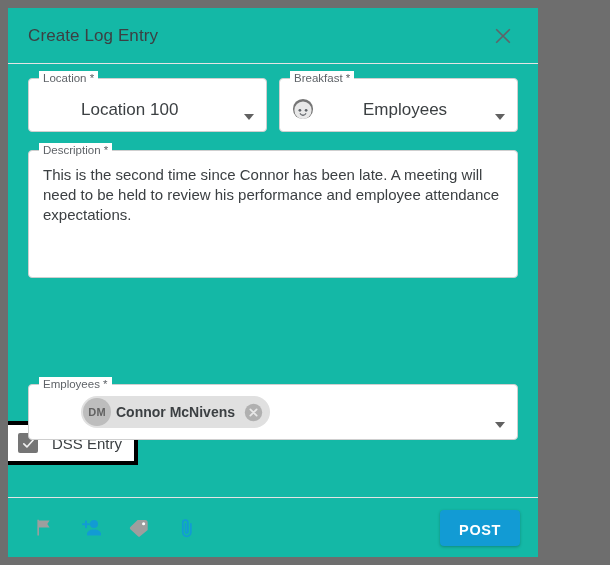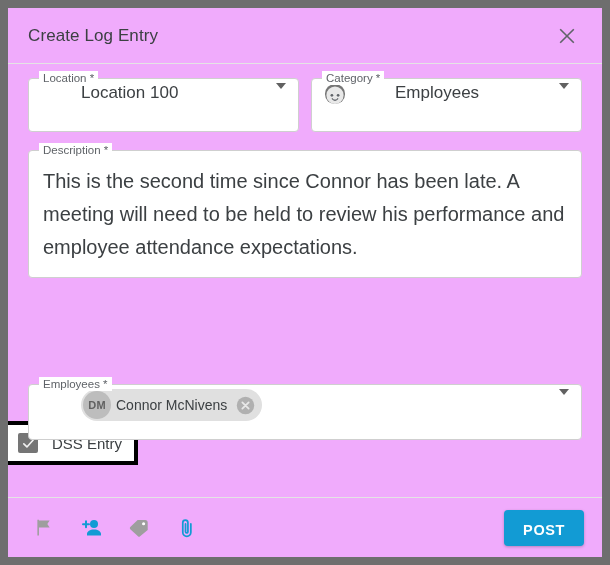--- a/index.html
+++ b/index.html
@@ -14,23 +14,23 @@
     background: #6e6e6e;
     font-family: "Liberation Sans", sans-serif;
     -webkit-font-smoothing: antialiased;
   }
 
   
   .dialog {
     position: absolute;
     left: 8px;
     top: 8px;
-    width: 594px;
+    width: 530px;
     height: 549px;
-    background: #f0abfc;
+    background: #14b8a6;
     display: flex;
     flex-direction: column;
     overflow: hidden;
   }
 
   
   .dlg-header {
     height: 56px;
     flex: 0 0 56px;
     display: flex;
@@ -64,22 +64,22 @@
   }
 
   
   .field {
     position: relative;
     border: 1px solid #cfcfcf;
     border-radius: 4px;
     background: #fff;
     height: 54px;
     display: flex;
-    align-items: flex-start;
-    padding: 4px 12px;
+    align-items: flex-end;
+    padding: 11px 12px;
     cursor: pointer;
   }
   .field.half { flex: 1 1 0; }
   .field.full { width: 100%; }
 
   .field-label {
     position: absolute;
     top: -8px;
     left: 10px;
     background: #ffffff;
@@ -111,22 +111,22 @@
   }
 
   
   .field.textarea {
     height: 128px;
     align-items: flex-start;
     padding: 14px 0 10px 14px;
     cursor: text;
   }
   .desc-text {
-    font-size: 20px;
-    line-height: 33px;
+    font-size: 15px;
+    line-height: 20px;
     color: #3c4043;
   }
   .spacer-16 { height: 18px; }
 
   
   .cat-icon {
     width: 22px; height: 22px;
     flex: 0 0 22px;
     margin-right: 9px;
   }
@@ -188,21 +188,21 @@
     color: #616161;
     font-size: 11px;
     font-weight: bold;
     display: flex; align-items: center; justify-content: center;
     margin: 0 5px 0 2px;
     flex: 0 0 28px;
     letter-spacing: .3px;
   }
   .chip-name {
     font-size: 14px;
-    font-weight: normal;
+    font-weight: bold;
     color: #3c4043;
     white-space: nowrap;
   }
   .chip-x {
     width: 19px; height: 19px;
     margin: 0 2px 0 9px;
     flex: 0 0 19px;
     cursor: pointer;
   }
 
@@ -259,21 +259,21 @@
 
     <div class="row">
 
       <div class="field half">
         <span class="field-label"><span>Location</span><span class="req"> *</span></span>
         <span class="field-value">Location 100</span>
         <span class="caret"></span>
       </div>
 
       <div class="field half">
-        <span class="field-label"><span>Category</span><span class="req"> *</span></span>
+        <span class="field-label"><span>Breakfast</span><span class="req"> *</span></span>
         <svg class="cat-icon" viewBox="0 0 24 24">
           <circle cx="12" cy="12" r="11" fill="#757575"></circle>
           <path d="M2.6 13.2 a9.4 9.4 0 0 1 18.8 0 v0.2 a9.4 9.4 0 0 1 -18.8 0 z" fill="#e8e8e8"></path>
           <circle cx="8.6" cy="13.4" r="1.5" fill="#5f6368"></circle>
           <circle cx="15.4" cy="13.4" r="1.5" fill="#5f6368"></circle>
           <path d="M9 17.2 a3.6 3.6 0 0 0 6 0" stroke="#5f6368" stroke-width="1.4" fill="none" stroke-linecap="round"></path>
         </svg>
         <span class="field-value">Employees</span>
         <span class="caret"></span>
       </div>

